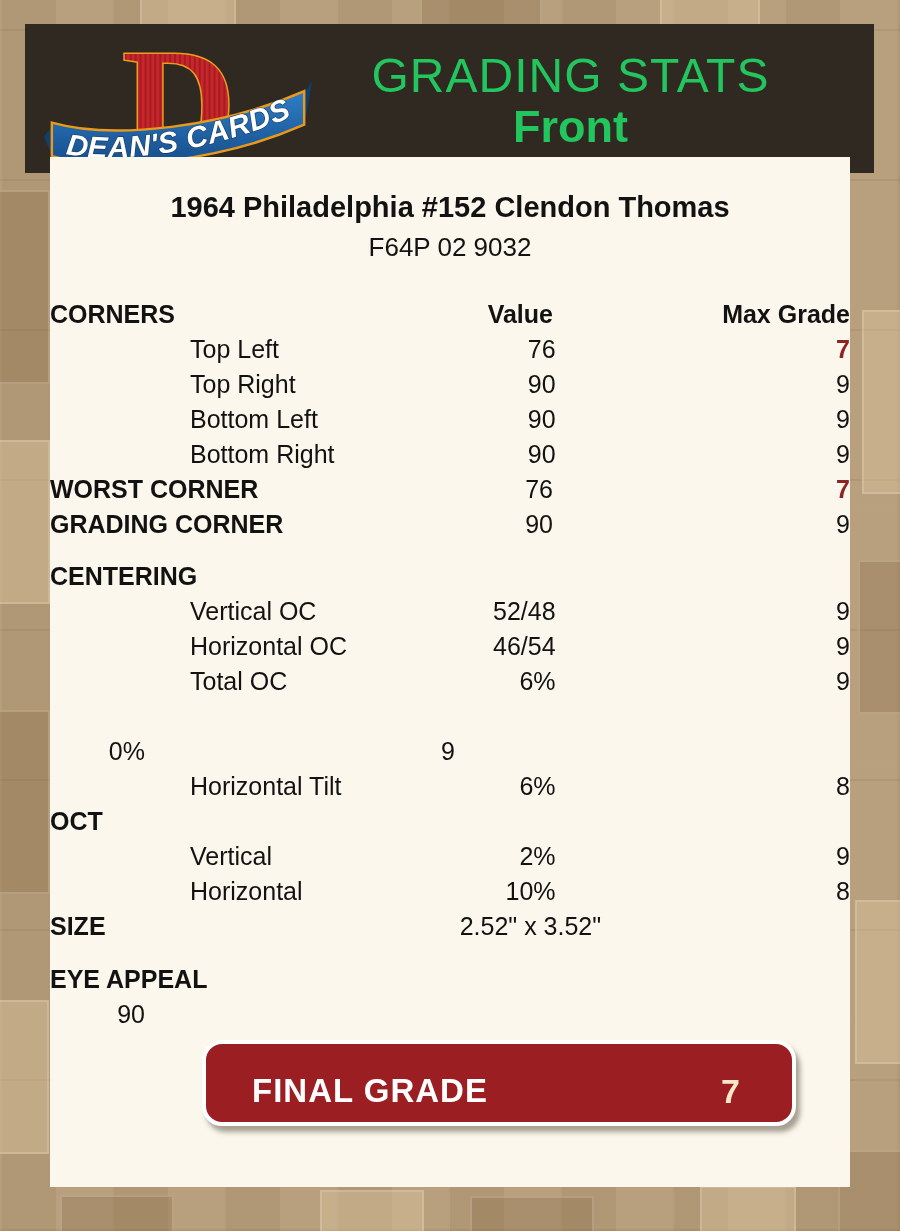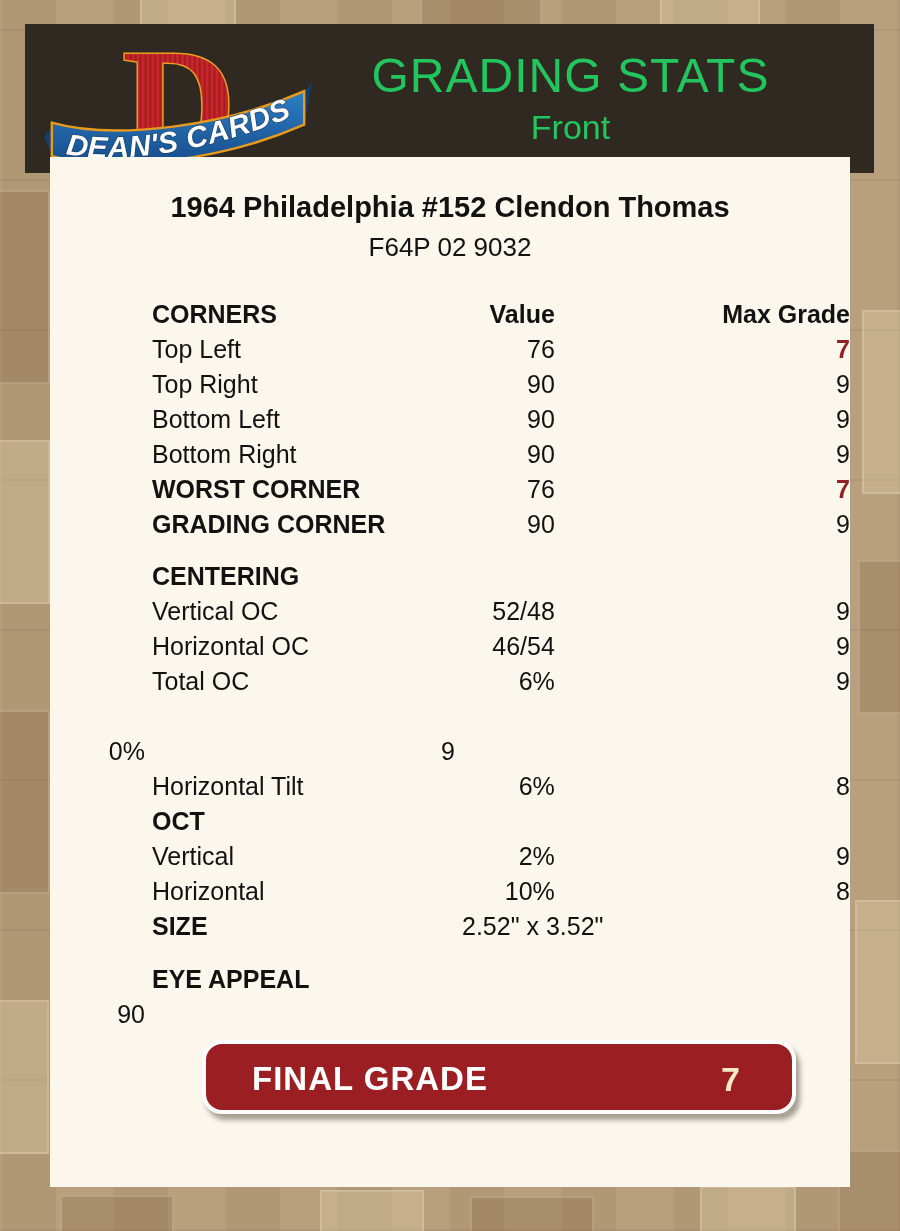--- a/index.html
+++ b/index.html
@@ -23,46 +23,46 @@
   .bg-card.dark{background:rgba(128,100,66,0.28);}
 
   
   .topbar{
     position:absolute;left:25px;top:24px;width:849px;height:149px;
     background:#2F2921;display:flex;align-items:center;
   }
   .logo{margin-left:18px;width:272px;height:138px;flex:0 0 auto;position:relative;top:2px;}
   .titles{flex:1;text-align:center;color:#22c55e;padding-right:48px;}
   .hdr-title{font-size:48px;line-height:52px;letter-spacing:1px;font-weight:400;}
-  .hdr-sub{font-size:34px;line-height:42px;margin-top:4px;font-weight:400;}
+  .hdr-sub{font-size:45px;line-height:42px;margin-top:4px;font-weight:700;}
 
   
   .panel{
     position:absolute;left:50px;top:157px;width:800px;height:1030px;
     background:#FBF7EC;color:#121212;
   }
   .card-title{margin-top:33px;text-align:center;font-size:29px;font-weight:bold;line-height:34px;}
   .card-code{margin-top:6px;text-align:center;font-size:26px;line-height:34px;}
 
   .gtable{margin-top:33px;}
   .trow{display:flex;height:35px;line-height:35px;font-size:25px;white-space:nowrap;}
-  .c-label{width:430px;box-sizing:border-box;padding-left:102px;}
-  .c-label.indent{}
+  .c-label{width:430px;box-sizing:border-box;}
+  .c-label.indent{padding-left:140px;}
   .bold{font-weight:bold;}
   .c-value{width:95px;text-align:right;}
   .c-grade{width:310px;text-align:right;}
   .red{color:#8E2323;font-weight:bold;}
 
   
   .final-grade{
     position:absolute;left:152px;top:883px;width:488px;height:62px;
     background:#9B1E22;border:4px solid #FFFFFF;border-radius:20px;
     box-shadow:4px 6px 5px rgba(120,112,98,0.65);
     display:flex;align-items:center;justify-content:space-between;
-    padding:4px 52px 0 46px;box-sizing:content-box;
+    padding:16px 52px 0 46px;box-sizing:content-box;
   }
   .final-grade .fg-label{color:#FFFFFF;font-size:33px;font-weight:bold;letter-spacing:1px;}
   .final-grade .fg-value{color:#F6E8C8;font-size:34px;font-weight:bold;}
 </style>
 </head>
 <body>
 
 <div class="page">
 
   <div class="bg-card light" style="left:140px;top:-8px;width:92px;height:30px;"></div>

